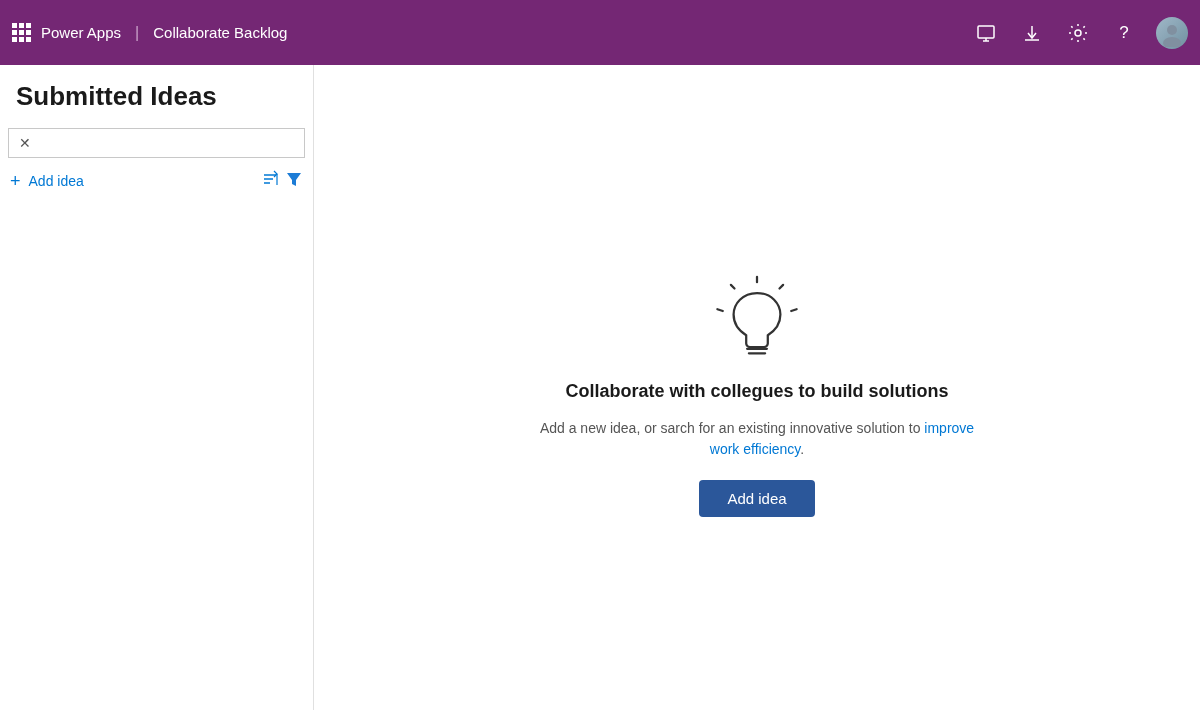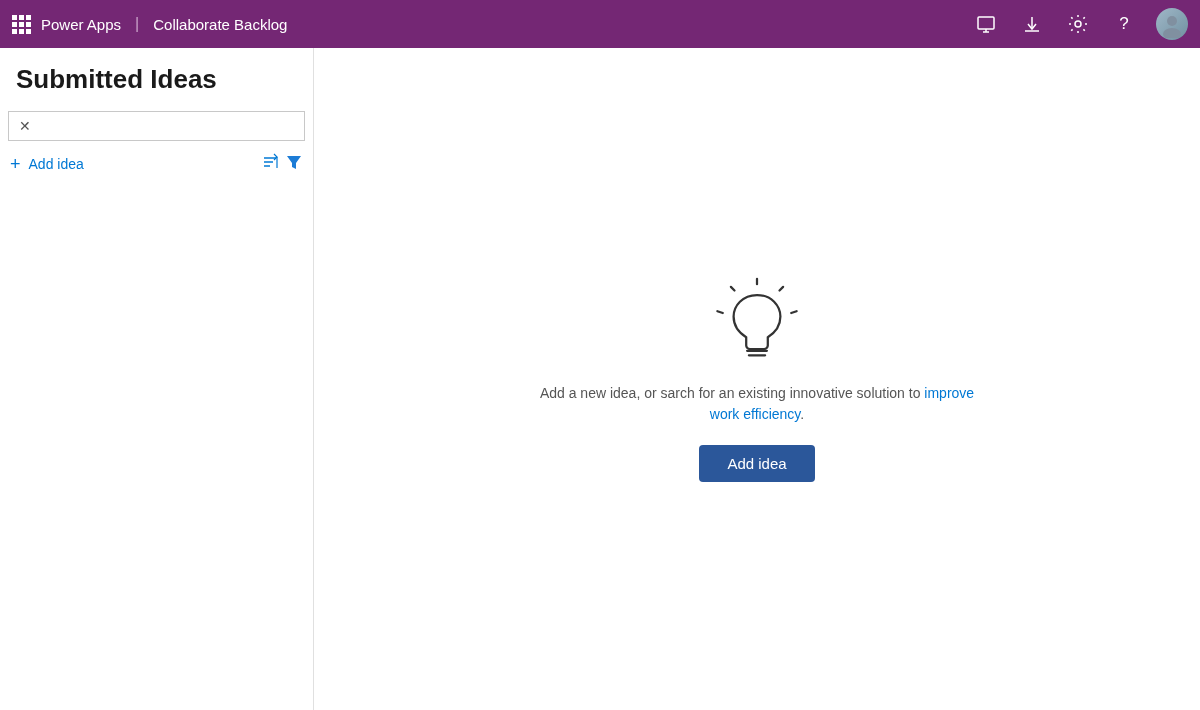--- a/index.html
+++ b/index.html
@@ -2,21 +2,21 @@
 <html><head>
   <meta charset="utf-8">
   <style>
     * { box-sizing: border-box; margin: 0; padding: 0; }
     body { font-family: 'Segoe UI', Arial, sans-serif; background: #fff; height: 710px; overflow: hidden; }
 
     
     .topbar {
       background: #742774;
       color: #fff;
-      height: 48px;
+      height: 65px;
       display: flex;
       align-items: center;
       padding: 0 12px;
       justify-content: space-between;
     }
     .topbar-left {
       display: flex;
       align-items: center;
       gap: 10px;
     }
@@ -298,20 +298,21 @@
         <line x1="88" y1="40" x2="94" y2="38" stroke="#333" stroke-width="2.5" stroke-linecap="round"></line>
         <line x1="25" y1="15" x2="21" y2="11" stroke="#333" stroke-width="2.5" stroke-linecap="round"></line>
         <line x1="12" y1="40" x2="6" y2="38" stroke="#333" stroke-width="2.5" stroke-linecap="round"></line>
 
         <path d="M50 20 C34 20 24 32 24 44 C24 54 30 62 38 67 L38 76 C38 78 40 80 42 80 L58 80 C60 80 62 78 62 76 L62 67 C70 62 76 54 76 44 C76 32 66 20 50 20 Z" stroke="#333" stroke-width="2.5" fill="none"></path>
 
         <line x1="39" y1="82" x2="61" y2="82" stroke="#333" stroke-width="2.5" stroke-linecap="round"></line>
         <line x1="41" y1="87" x2="59" y2="87" stroke="#333" stroke-width="2.5" stroke-linecap="round"></line>
       </svg>
 
+      <p class="empty-title">Collaborate with collegues to build solutions</p>
 
       <p class="empty-desc">
         <span>Add a new idea, or sarch for an existing innovative solution to </span><a href="#">improve work efficiency</a><span>.</span>
       </p>
 
       <button class="add-idea-btn">Add idea</button>
     </div>
   </div>
 </div>
 

